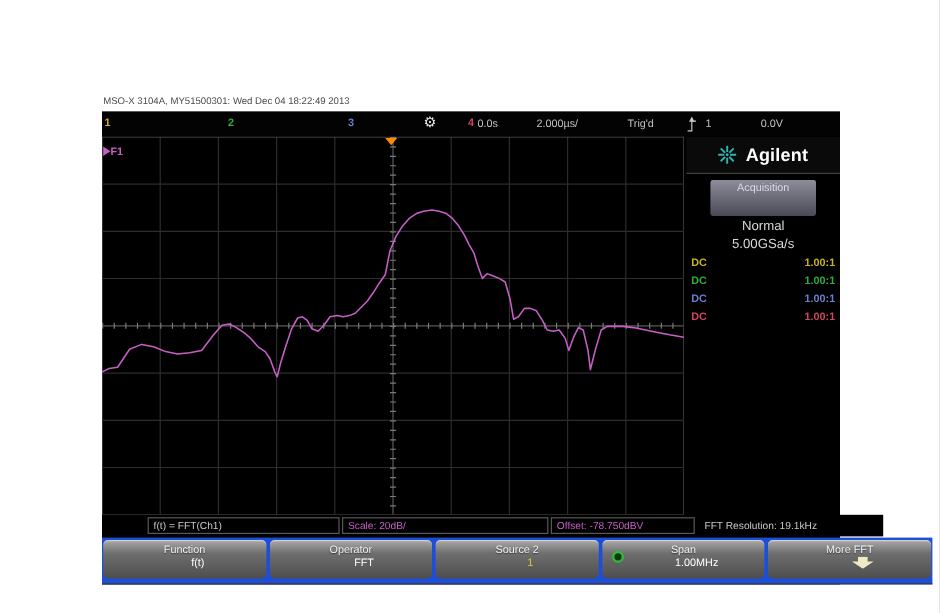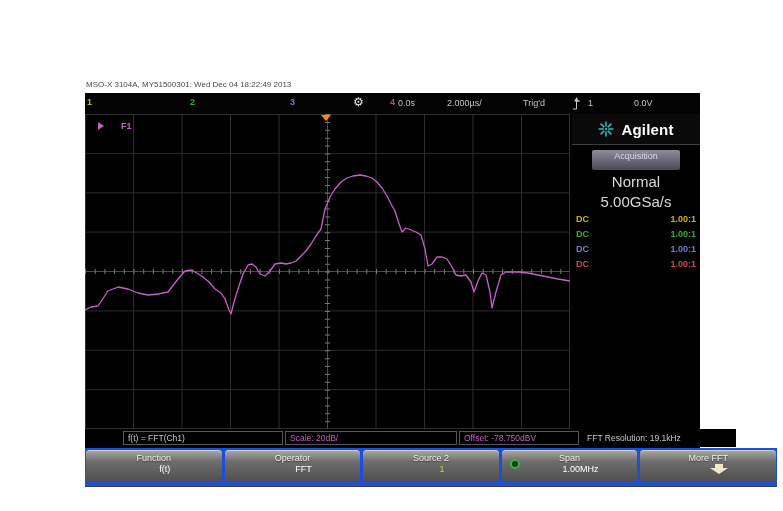--- a/index.html
+++ b/index.html
@@ -10,34 +10,34 @@
   
   .status-bar{position:absolute;left:0;top:0;width:615px;height:21px;background:#030303;
               font-size:9px;color:#c2c2c2;}
   .status-bar .st-item{position:absolute;top:5px;white-space:nowrap;}
   .st-ch{position:absolute;top:4px;font-weight:bold;}
   .gear{top:2px !important;font-size:12px;color:#e5e5e5;}
   .trig-icon{top:4px !important;}
   
   .plot{position:absolute;left:0;top:21px;width:485px;height:315px;}
   .plot svg{position:absolute;left:0;top:0;}
-  .f1-marker{position:absolute;left:13px;top:7px;display:flex;align-items:center;gap:17px;}
+  .f1-marker{position:absolute;left:1px;top:7px;display:flex;align-items:center;gap:0;}
   .f1-tri{width:0;height:0;border-left:6px solid #c75fc7;border-top:4px solid transparent;border-bottom:4px solid transparent;}
   .f1-label{color:#c75fc7;font-size:9px;font-weight:bold;}
   .trig-marker{position:absolute;left:236px;top:1px;width:0;height:0;
                border-left:5px solid transparent;border-right:5px solid transparent;
                border-top:6px solid #ff8a00;}
   
   .sidebar{position:absolute;left:487px;top:21px;width:128px;height:315px;background:#000;}
   .logo-row{height:30px;display:flex;align-items:center;justify-content:center;gap:7px;
             background:#0a0a0a;border-bottom:1px solid #404040;}
   .brand{color:#fff;font-weight:bold;font-size:15px;letter-spacing:.2px;}
-  .panel-header{margin:5px 20px 0;height:20px;line-height:13px;text-align:center;font-size:9px;
+  .panel-header{margin:5px 20px 0;height:30px;line-height:13px;text-align:center;font-size:9px;
                 color:#d9d9ec;background:linear-gradient(#8d8d9a,#4a4a56);border-radius:2px;}
-  .acq-line{text-align:center;font-size:15px;color:#d8d8d8;margin-top:3px;}
+  .acq-line{text-align:center;font-size:11px;color:#d8d8d8;margin-top:3px;}
   .channels-header{margin-top:22px;color:#f0f0f8;}
   .ch-rows{margin-top:2px;}
   .ch-row{display:flex;justify-content:space-between;padding:0 4px;font-size:9px;height:15px;
           line-height:15px;font-weight:bold;}
   
   .meas-bar{position:absolute;left:0;top:336px;width:615px;height:18px;display:flex;
             align-items:center;font-size:8.5px;color:#c8c8c8;background:#000;padding-left:36px;}
   .meas-box{height:12px;line-height:12px;margin-left:2px;padding:0 4px;border:1px solid #585858;
             white-space:nowrap;box-sizing:content-box;}
   .w1{width:150px;} .w2{width:162px;} .w3{width:110px;}

